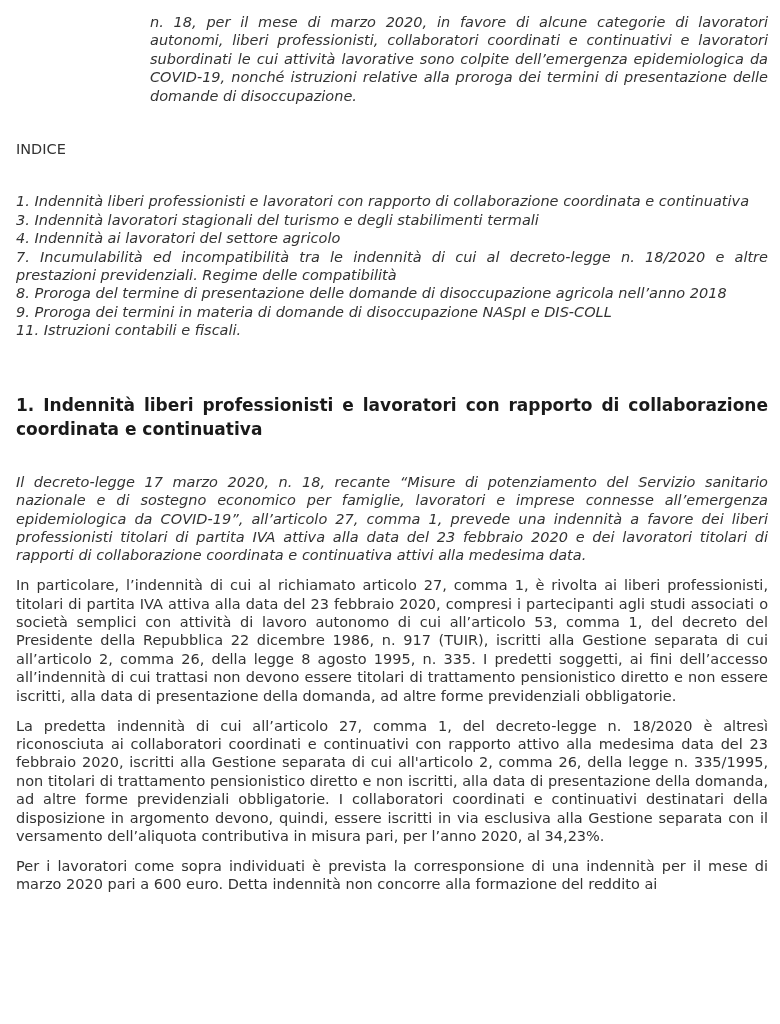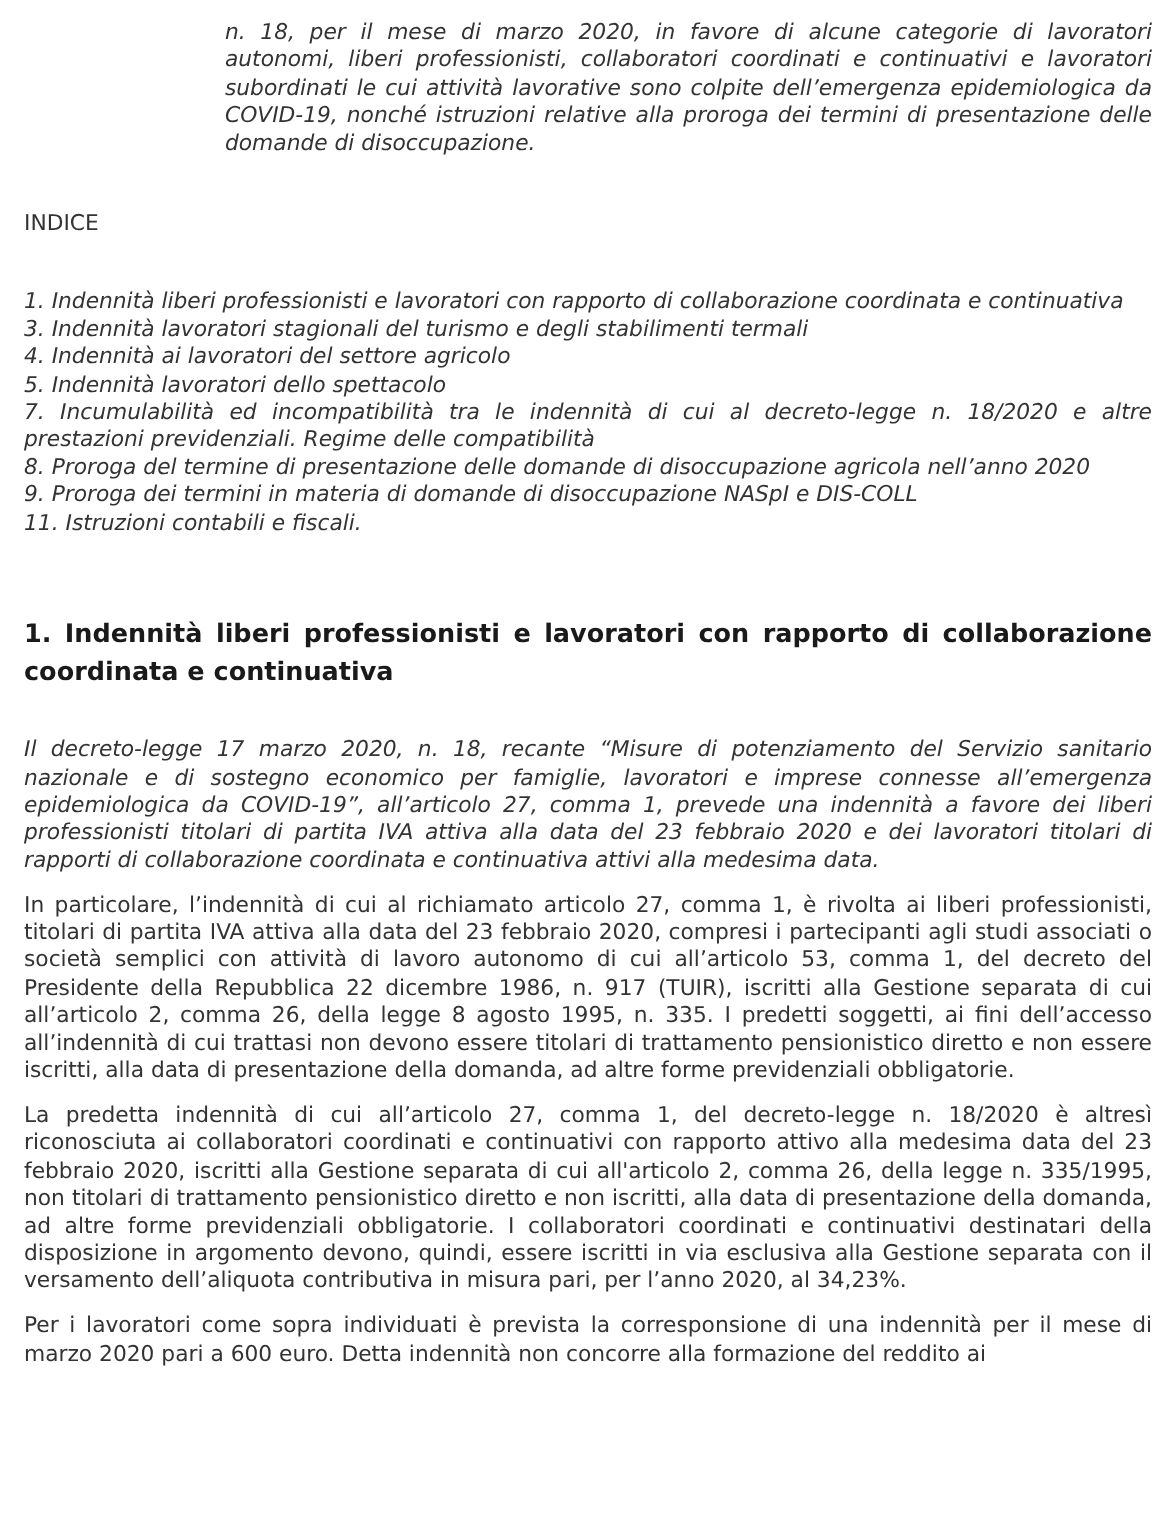--- a/index.html
+++ b/index.html
@@ -62,23 +62,22 @@
 <div class="page">
 
   <p class="intro">n. 18, per il mese di marzo 2020, in favore di alcune categorie di lavoratori autonomi, liberi professionisti, collaboratori coordinati e continuativi e lavoratori subordinati le cui attività lavorative sono colpite dell’emergenza epidemiologica da COVID-19, nonché istruzioni relative alla proroga dei termini di presentazione delle domande di disoccupazione.</p>
 
   <p class="index-title">INDICE</p>
 
   <div class="index-list">
     <div class="index-item">1. Indennità liberi professionisti e lavoratori con rapporto di collaborazione coordinata e continuativa</div>
     <div class="index-item">3. Indennità lavoratori stagionali del turismo e degli stabilimenti termali</div>
     <div class="index-item">4. Indennità ai lavoratori del settore agricolo</div>
-    <div class="index-item">5. Indennità lavoratori dello spettacolo</div>
     <div class="index-item">7. Incumulabilità ed incompatibilità tra le indennità di cui al decreto-legge n. 18/2020 e altre prestazioni previdenziali. Regime delle compatibilità</div>
-    <div class="index-item">8. Proroga del termine di presentazione delle domande di disoccupazione agricola nell’anno 2020</div>
+    <div class="index-item">8. Proroga del termine di presentazione delle domande di disoccupazione agricola nell’anno 2018</div>
     <div class="index-item">9. Proroga dei termini in materia di domande di disoccupazione NASpI e DIS-COLL</div>
     <div class="index-item">11. Istruzioni contabili e fiscali.</div>
   </div>
 
   <h2 class="section-heading">1. Indennità liberi professionisti e lavoratori con rapporto di collaborazione coordinata e continuativa</h2>
 
   <p class="body-paragraph first">Il decreto-legge 17 marzo 2020, n. 18, recante “Misure di potenziamento del Servizio sanitario nazionale e di sostegno economico per famiglie, lavoratori e imprese connesse all’emergenza epidemiologica da COVID-19”, all’articolo 27, comma 1, prevede una indennità a favore dei liberi professionisti titolari di partita IVA attiva alla data del 23 febbraio 2020 e dei lavoratori titolari di rapporti di collaborazione coordinata e continuativa attivi alla medesima data.</p>
 
   <p class="body-paragraph">In particolare, l’indennità di cui al richiamato articolo 27, comma 1, è rivolta ai liberi professionisti, titolari di partita IVA attiva alla data del 23 febbraio 2020, compresi i partecipanti agli studi associati o società semplici con attività di lavoro autonomo di cui all’articolo 53, comma 1, del decreto del Presidente della Repubblica 22 dicembre 1986, n. 917 (TUIR), iscritti alla Gestione separata di cui all’articolo 2, comma 26, della legge 8 agosto 1995, n. 335. I predetti soggetti, ai fini dell’accesso all’indennità di cui trattasi non devono essere titolari di trattamento pensionistico diretto e non essere iscritti, alla data di presentazione della domanda, ad altre forme previdenziali obbligatorie.</p>
 

